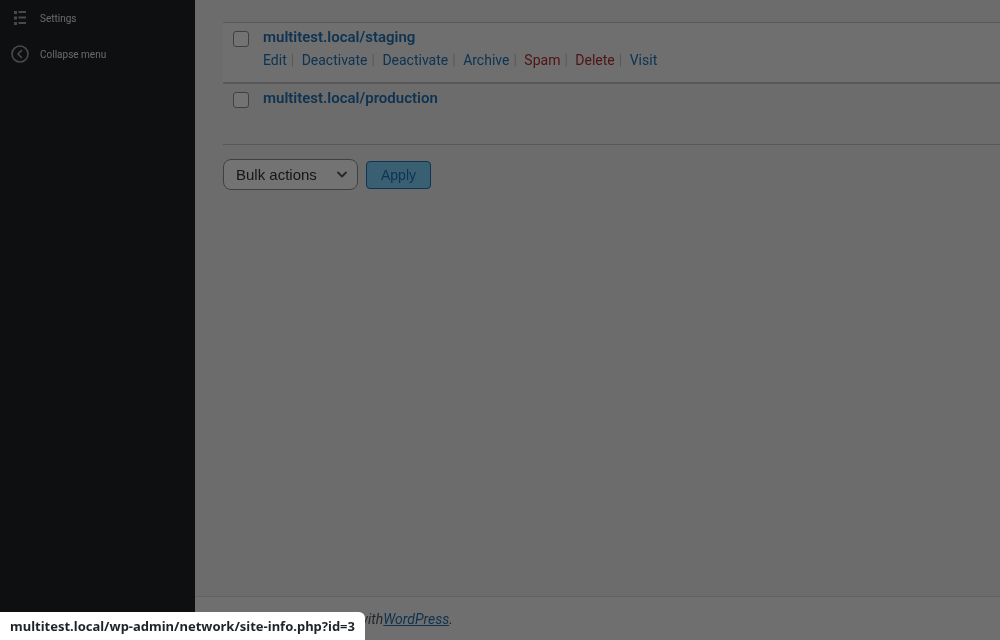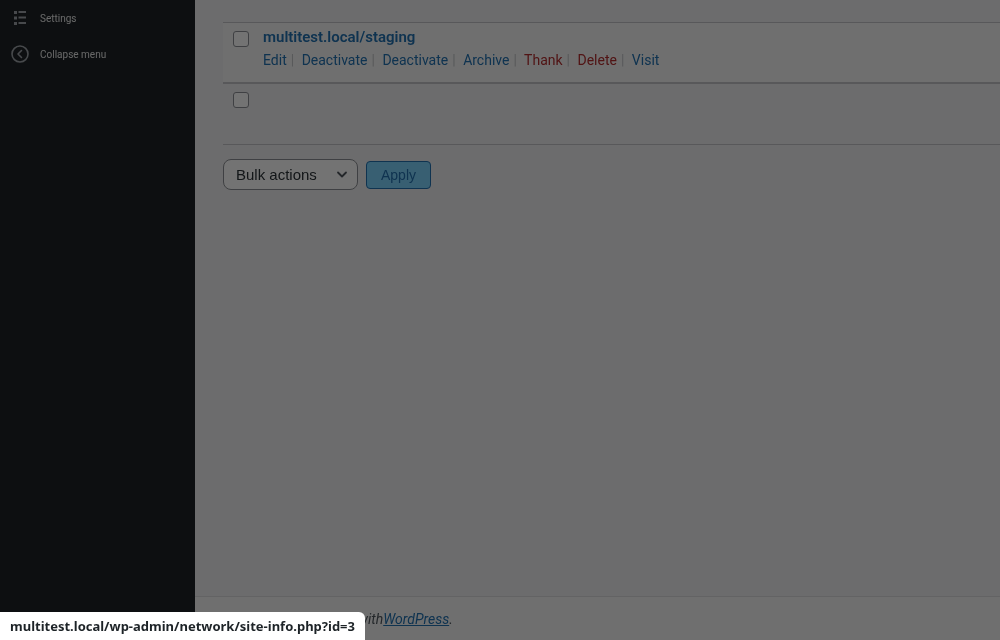--- a/index.html
+++ b/index.html
@@ -133,29 +133,32 @@
 
     <div class="site-row" style="margin-top:22px;">
       <span class="cb"><span class="cb-box"></span></span>
       <div class="content">
         <a class="site-title">multitest.local/staging</a>
         <div class="row-actions">
           <a>Edit</a><span class="sep">|</span>
           <a>Deactivate</a><span class="sep">|</span>
           <a>Deactivate</a><span class="sep">|</span>
           <a>Archive</a><span class="sep">|</span>
-          <a class="red">Thank</a><span class="sep">|</span>
+          <a class="red">Spam</a><span class="sep">|</span>
           <a class="red">Delete</a><span class="sep">|</span>
           <a>Visit</a>
         </div>
       </div>
     </div>
 
     <div class="site-row alt" style="padding-bottom:32px;">
       <span class="cb"><span class="cb-box"></span></span>
+      <div class="content">
+        <a class="site-title">multitest.local/production</a>
+      </div>
     </div>
 
 
     <div class="bulk-row">
       <span class="select-wrap">
         <select class="select">
           <option>Bulk actions</option>
         </select>
         <span class="chev">
           <svg width="12" height="12" viewBox="0 0 12 12" fill="none" stroke="currentColor" stroke-width="1.8">

